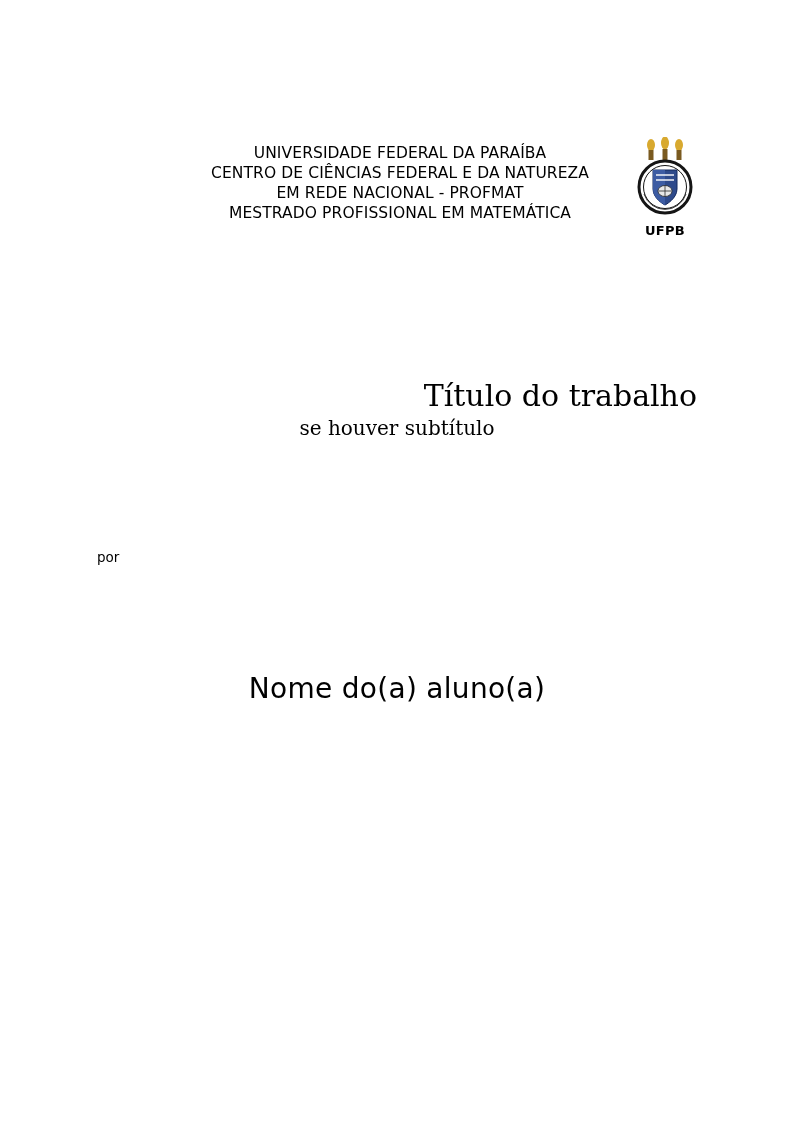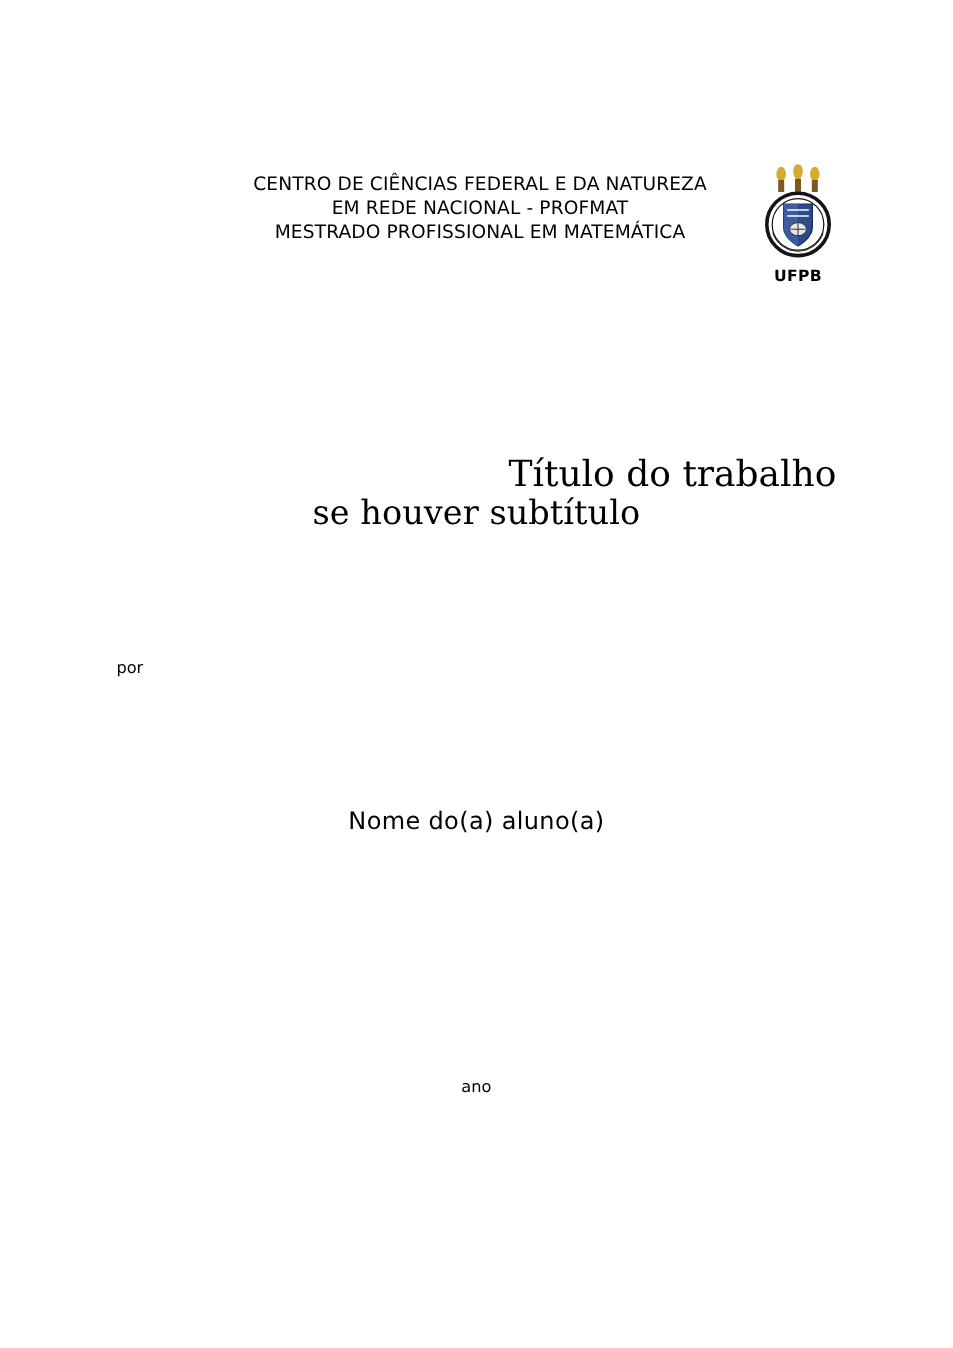--- a/index.html
+++ b/index.html
@@ -106,21 +106,21 @@
   }
   .doc-title {
     font-family: "DejaVu Serif", serif;
     font-size: 30px;
     line-height: 36px;
     color: #000;
     text-align: right;
   }
   .doc-subtitle {
     font-family: "DejaVu Serif", serif;
-    font-size: 28px;
+    font-size: 20px;
     line-height: 26px;
     margin-top: 1px;
     color: #000;
   }
 
   .by-line {
     position: absolute;
     top: 549px;
     left: 97px;
     width: 600px;
@@ -129,21 +129,21 @@
     color: #000;
   }
 
   .author {
     position: absolute;
     top: 672px;
     left: 97px;
     width: 600px;
     text-align: center;
     font-family: "DejaVu Sans", sans-serif;
-    font-size: 20px;
+    font-size: 28px;
     letter-spacing: 0.3px;
     color: #000;
   }
 
   .year {
     position: absolute;
     top: 898px;
     left: 97px;
     width: 600px;
     text-align: center;
@@ -154,20 +154,21 @@
 </style>
 </head>
 <body>
 
 <div class="page">
 
   <div class="header">
 
 
     <div class="header-center">
+      <div class="header-line">UNIVERSIDADE FEDERAL DA PARAÍBA</div>
       <div class="header-line">CENTRO DE CIÊNCIAS FEDERAL E DA NATUREZA</div>
       <div class="header-line">EM REDE NACIONAL - PROFMAT</div>
       <div class="header-line">MESTRADO PROFISSIONAL EM MATEMÁTICA</div>
     </div>
 
     <div class="ufpb-logo">
       <svg width="70" height="86" viewBox="0 0 70 86" xmlns="http://www.w3.org/2000/svg">
 
         <g>
           <ellipse cx="21" cy="8" rx="4" ry="6" fill="#d8a92f"></ellipse>
@@ -196,15 +197,14 @@
     </div>
   </div>
 
   <div class="title-block">
     <div class="doc-title">Título do trabalho</div>
     <div class="doc-subtitle">se houver subtítulo</div>
   </div>
 
   <div class="by-line">por</div>
   <div class="author">Nome do(a) aluno(a)</div>
-  <div class="year">ano</div>
 
 </div>
 
 </body></html>

